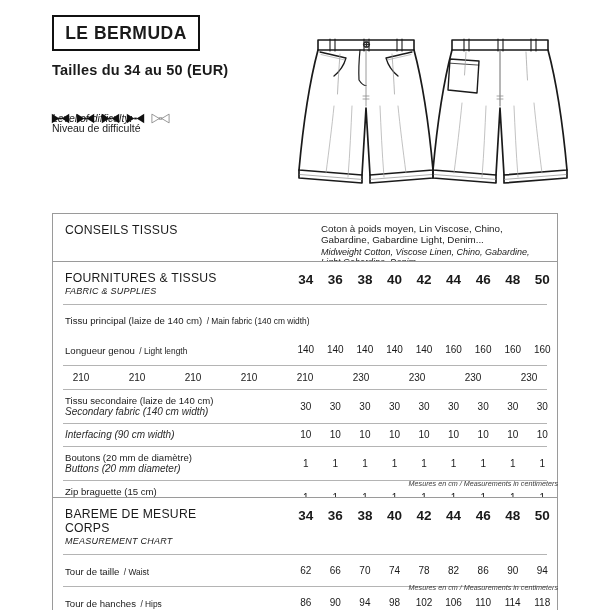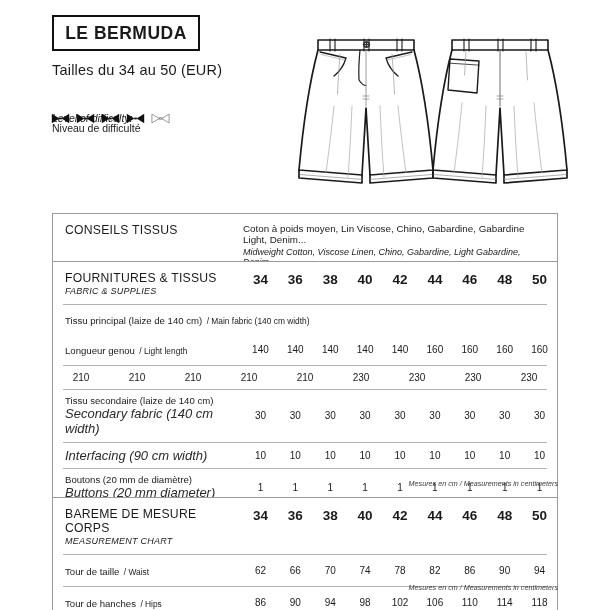--- a/index.html
+++ b/index.html
@@ -18,21 +18,21 @@
     width: 148px; height: 36px;
     border: 2px solid #111;
     display: flex; align-items: center; justify-content: center;
   }
   .title-box span {
     font-size: 17.5px; font-weight: bold; letter-spacing: 0.5px;
   }
 
   .sizes-line {
     position: absolute; left: 52px; top: 62px;
-    font-size: 14.5px; font-weight: normal; letter-spacing: 0.2px;
+    font-size: 14.5px; font-weight: bold; letter-spacing: 0.2px;
   }
 
   .diff-fr {
     position: absolute; left: 52px; top: 88px;
     font-size: 10.5px;
     margin-top: 34px;
   }
   .diff-en {
     position: absolute; left: 52px; top: 112px;
     font-size: 10.5px; font-style: italic;
@@ -50,51 +50,51 @@
   .tbl {
     position: absolute;
     left: 52px; width: 506px;
     border: 1px solid #9a9a9a;
     background: #fff;
   }
   .tbl-fabrics { top: 213px; }
   .tbl-supplies { top: 261px; }
   .tbl-measure { top: 497px; }
 
-  .row { display: flex; align-items: center; position: relative; }
+  .row { display: flex; align-items: center; position: relative; gap: 48px; }
   .row.sep::before {
     content: ""; position: absolute; left: 10px; right: 10px; top: 0;
     height: 1px; background: #b4b4b4;
   }
   .label-cell {
     width: 190px; flex: 0 0 190px;
     padding-left: 12px;
     line-height: 1.18;
   }
   .fr { font-size: 9.6px; }
-  .en { font-size: 13px; font-style: italic; color: #2a2a2a; }
+  .en { font-size: 10px; font-style: italic; color: #2a2a2a; }
   .fr-inline { font-size: 9.6px; }
   .en-inline { font-size: 8.4px; }
 
   .vals { display: flex; flex: 1 1 auto; }
   .val {
     flex: 1 1 0; text-align: center;
     font-size: 10px;
   }
 
   
   .hdr-row { padding: 9px 0 8px; align-items: flex-start; }
   .hdr-title { width: 190px; flex: 0 0 190px; padding-left: 12px; }
   .hdr-fr { font-size: 12.2px; letter-spacing: 0.25px; }
   .hdr-en { font-size: 9px; font-style: italic; letter-spacing: 0.25px; margin-top: 1px; }
   .hdr-vals { display: flex; flex: 1 1 auto; padding-top: 1px; }
   .hdr-val { flex: 1 1 0; text-align: center; font-size: 13.5px; font-weight: bold; }
 
   
-  .fab-text { flex: 1 1 auto; padding-right: 10px; }
+  .fab-text { flex: 1 1 auto; padding-right: 10px; margin-left: 30px; }
   .fab-fr { font-size: 9.8px; }
   .fab-en { font-size: 9px; font-style: italic; margin-top: 2px; }
 
   .subrow { padding: 6px 0 4px; }
   .datarow { padding: 7px 0 6px; }
   .datarow2 { padding: 6px 0 5px; }
 
   .note {
     position: absolute; right: 52px;
     font-size: 7.2px; font-style: italic; color: #3a3a3a;

